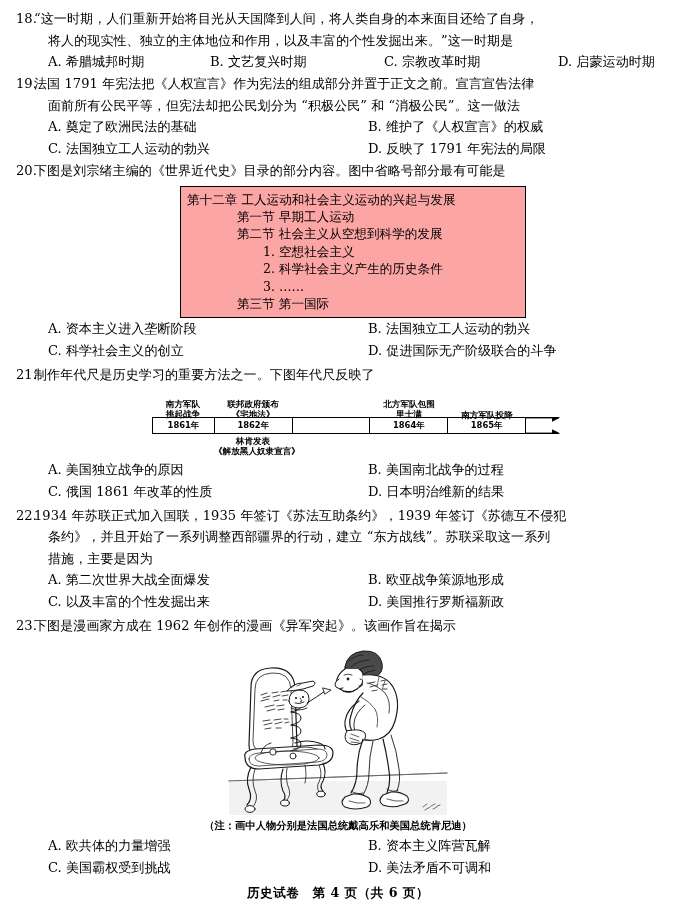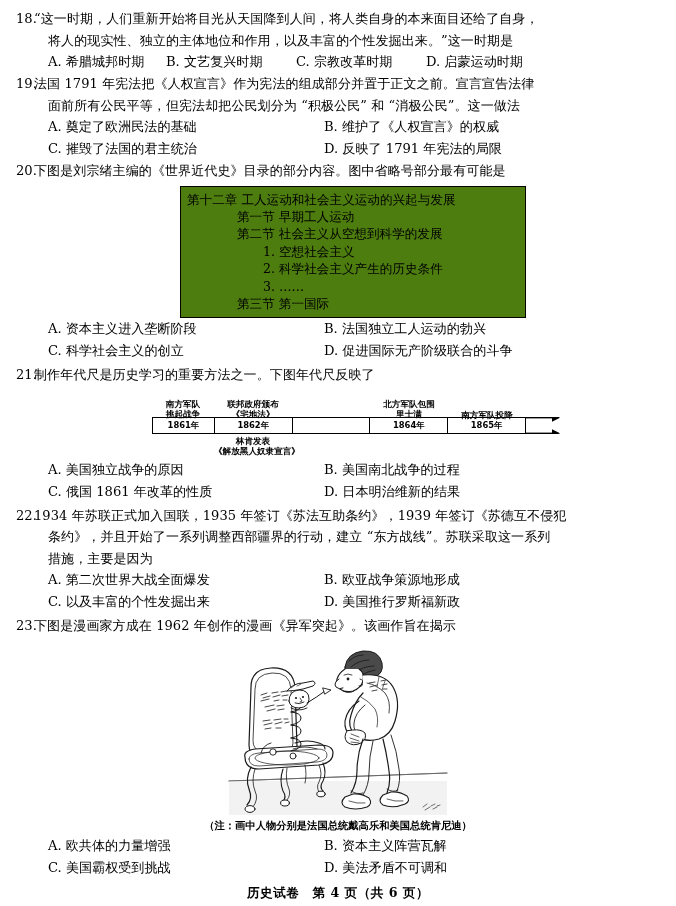--- a/index.html
+++ b/index.html
@@ -48,20 +48,21 @@
   }
 
   
   .opts {
     padding: 0 0 0 48px;
     box-sizing: border-box;
   }
   .opt-row {
     display: flex;
     line-height: 22px;
+    gap: 44px;
   }
   .opt {
     font-size: 13.1px;
     line-height: 22px;
     white-space: nowrap;
   }
   .opt.col1 { width: 276px; flex: 0 0 276px; }
   .opt.col2 { flex: 1 1 auto; }
 
   
@@ -69,21 +70,21 @@
     display: flex;
     justify-content: flex-start;
     padding-left: 180px;
     margin-top: 4px;
   }
   .toc-box {
     border: 1px solid #000;
     width: 346px;
     box-sizing: border-box;
     padding: 4px 6px 5px 6px;
-    background: #4d7c0f;
+    background: #fca5a5;
   }
   .toc-line {
     font-size: 12.6px;
     line-height: 17.4px;
     white-space: nowrap;
   }
   .toc-l0 { padding-left: 0px; }
   .toc-l1 { padding-left: 50px; }
   .toc-l2 { padding-left: 76px; }
 
@@ -217,21 +218,21 @@
     <span class="q-num">19.</span>
     <span class="q-line">法国 1791 年宪法把《人权宣言》作为宪法的组成部分并置于正文之前。宣言宣告法律</span>
     <span class="q-line indent">面前所有公民平等，但宪法却把公民划分为 “积极公民” 和 “消极公民”。这一做法</span>
   </div>
   <div class="opts">
     <div class="opt-row">
       <span class="opt col1">A. 奠定了欧洲民法的基础</span>
       <span class="opt col2">B. 维护了《人权宣言》的权威</span>
     </div>
     <div class="opt-row">
-      <span class="opt col1">C. 摧毁了法国的君主统治</span>
+      <span class="opt col1">C. 法国独立工人运动的勃兴</span>
       <span class="opt col2">D. 反映了 1791 年宪法的局限</span>
     </div>
   </div>
 
   <div class="q">
     <span class="q-num">20.</span>
     <span class="q-line">下图是刘宗绪主编的《世界近代史》目录的部分内容。图中省略号部分最有可能是</span>
   </div>
 
   <div class="toc-wrap">

